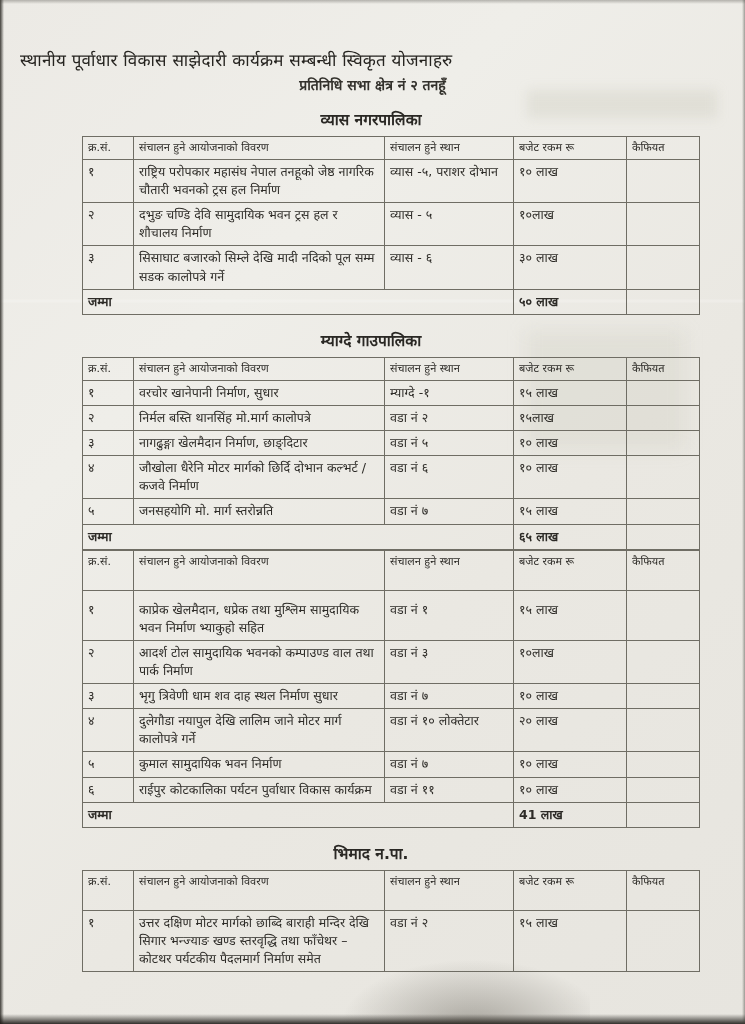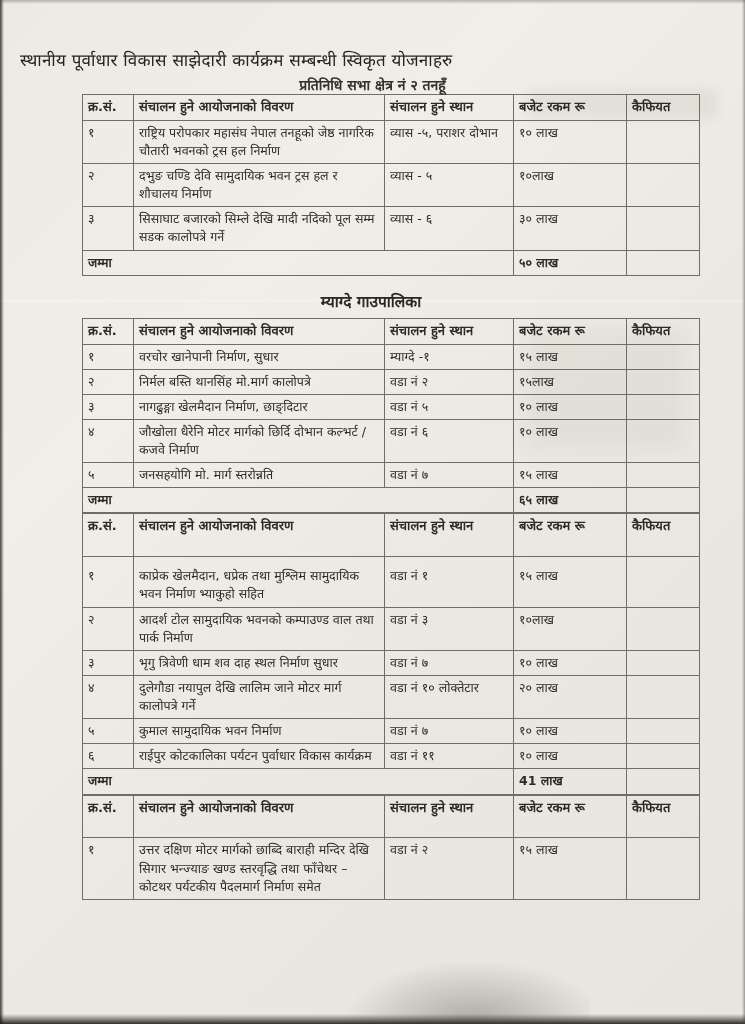--- a/index.html
+++ b/index.html
@@ -47,21 +47,21 @@
   table.grid{
     width:578px;border-collapse:collapse;table-layout:fixed;
     font-size:12.5px;color:#2d2b27;
   }
   table.grid th,table.grid td{
     border:1px solid #6f6d64;
     padding:3px 5px;vertical-align:top;text-align:left;
     line-height:1.45;
     overflow:hidden;
   }
-  table.grid th{font-weight:bold;font-size:13px;}
+  table.grid th{font-weight:normal;font-size:11px;}
   .c-sn{width:40px;}
   .c-project{width:240px;}
   .c-location{width:118px;margin-left:18px;}
   .c-budget{width:102px;}
   .c-remarks{width:62px;}
   td.c-sn{text-align:left;padding-left:10px;}
   .total-row td{font-weight:bold;padding:3px 6px;}
   .total-amount{text-align:left;}
   
   .muni:nth-of-type(3) table.grid th,.muni:nth-of-type(4) table.grid th{padding-bottom:20px;}
@@ -73,20 +73,21 @@
 <div class="page">
   <div class="smudge1"></div>
   <div class="smudge2"></div>
   <div class="foldline"></div>
 
   <div class="content">
     <h1 class="doc-title">स्थानीय पूर्वाधार विकास साझेदारी कार्यक्रम सम्बन्धी स्विकृत योजनाहरु</h1>
     <div class="doc-subtitle">प्रतिनिधि सभा क्षेत्र नं २ तनहूँ</div>
     <div id="sections-root">
   <section class="muni">
+    <h2 class="muni-heading">व्यास नगरपालिका</h2>
     <table class="grid">
       <thead>
         <tr>
           <th class="c-sn">क्र.सं.</th>
           <th class="c-project">संचालन हुने आयोजनाको विवरण</th>
           <th class="c-location">संचालन हुने स्थान</th>
           <th class="c-budget">बजेट रकम रू</th>
           <th class="c-remarks">कैफियत</th>
         </tr>
       </thead>
@@ -252,20 +253,21 @@
         <tr class="total-row">
           <td colspan="3" class="total-label">जम्मा</td>
           <td class="total-amount c-budget">41 लाख</td>
           <td class="c-remarks"></td>
         </tr>
       </tfoot>
     </table>
   </section>
 
   <section class="muni">
+    <h2 class="muni-heading">भिमाद न.पा.</h2>
     <table class="grid">
       <thead>
         <tr>
           <th class="c-sn">क्र.सं.</th>
           <th class="c-project">संचालन हुने आयोजनाको विवरण</th>
           <th class="c-location">संचालन हुने स्थान</th>
           <th class="c-budget">बजेट रकम रू</th>
           <th class="c-remarks">कैफियत</th>
         </tr>
       </thead>

